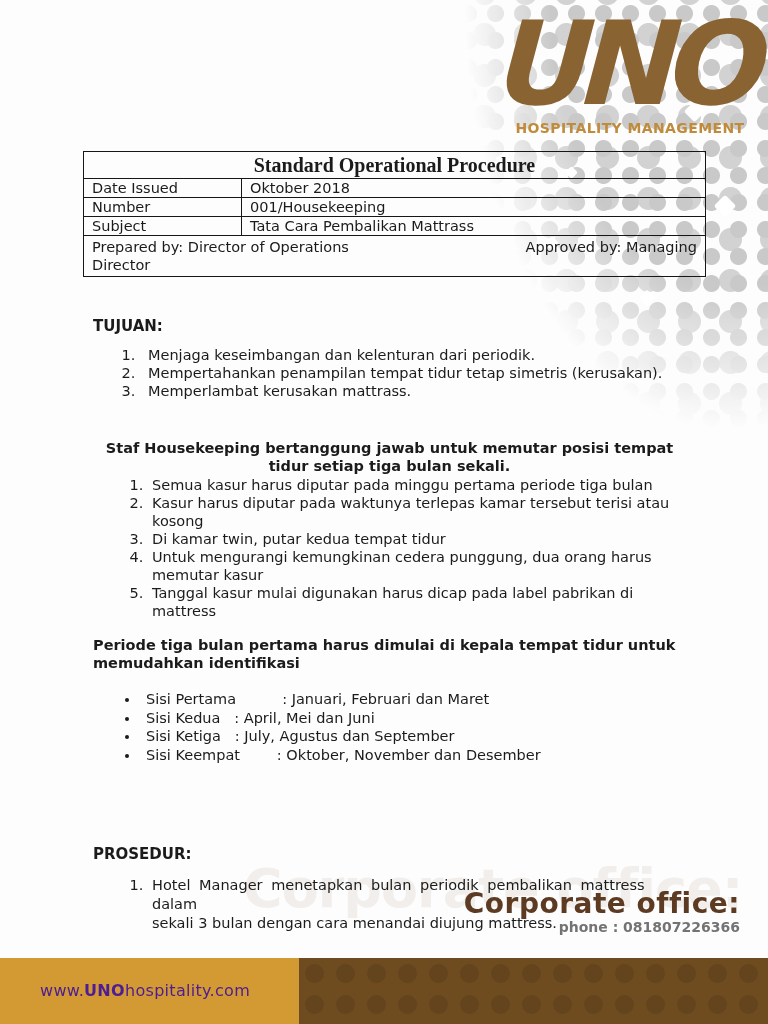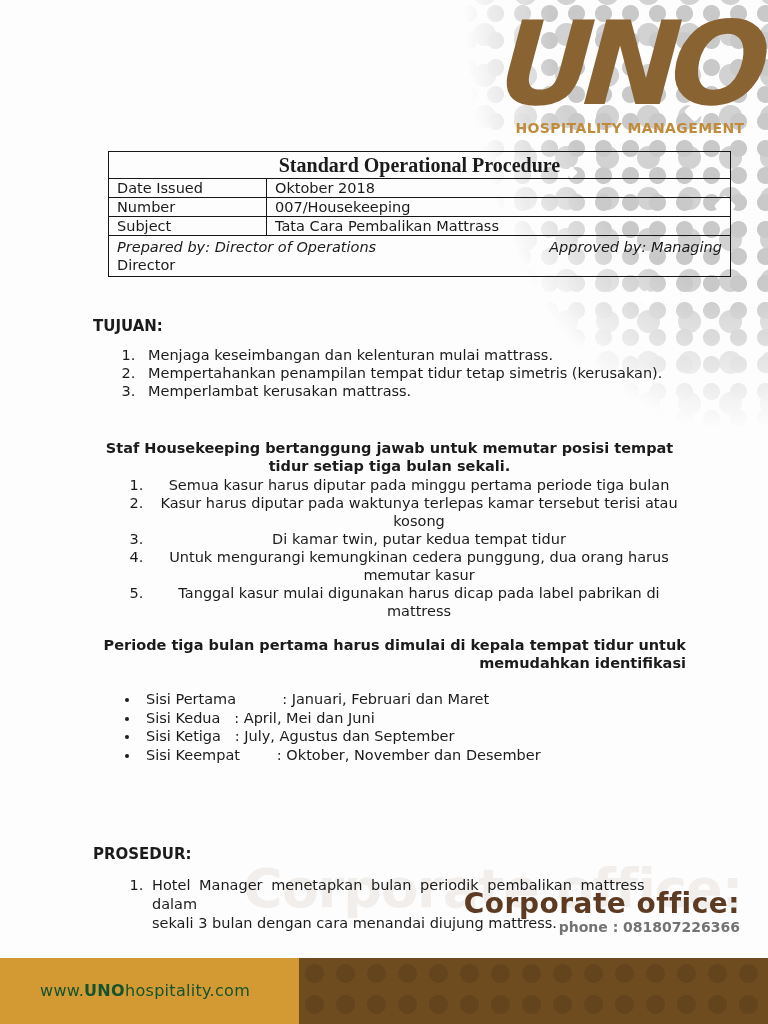--- a/index.html
+++ b/index.html
@@ -26,47 +26,47 @@
   .logo-uno{
     font-family:"DejaVu Sans","Liberation Sans",sans-serif;
     font-weight:bold; font-style:italic; font-size:116px; line-height:104px;
     letter-spacing:-10px; color:#8a6332; transform:skewX(-4deg);
   }
   .logo-sub{
     margin-top:3px; font-weight:bold; font-size:14px;
     letter-spacing:.4px; color:#c08c3c; white-space:nowrap;
   }
   
-  .sop{position:absolute; left:108px; top:151px; width:623px; z-index:2;
+  .sop{position:absolute; left:83px; top:151px; width:623px; z-index:2;
        border-collapse:collapse; background:transparent;border-radius:10px;}
   .sop td{border:1.5px solid #161616; padding:0 0 0 8px; font-size:14.5px;
           background:transparent; vertical-align:middle;}
   .sop .title-cell{
     height:26px; text-align:center; padding:0;
     font-family:"Liberation Serif","DejaVu Serif",serif;
     font-weight:bold; font-size:20px;
   }
   .sop .lbl{width:149px;}
   .sop .datarow td{height:18px;}
   .sop .prepared-cell{height:37px; padding:1px 8px 2px 8px;}
-  .prep-line1{display:flex; justify-content:space-between;font-style:italic;}
+  .prep-line1{display:flex; justify-content:space-between;}
   
   .section{position:absolute; left:93px; width:593px; z-index:2;}
   .h-sec{font-weight:bold; font-size:15px; line-height:18px;}
   .pre{white-space:pre-line;}
   .prewrap{white-space:pre-wrap;}
   .bold{font-weight:bold;}
   #tujuan{top:317px;}
   #tujuan ol{margin:11px 0 0 0; padding-left:47px;}
   #tujuan li{line-height:18px; padding-left:8px;}
   #peraturan{top:425px;}
   .intro{margin-top:14px; font-weight:bold;text-align:center;}
   #peraturan ol{margin:1px 0 0 0; padding-left:55px;}
-  #peraturan ol li{line-height:18px; padding-left:4px;text-align:center;}
-  .periode{margin-top:16px; font-weight:bold;text-align:right;}
+  #peraturan ol li{line-height:18px; padding-left:4px;}
+  .periode{margin-top:16px; font-weight:bold;}
   #peraturan ul{margin:18px 0 0 0; padding-left:47px;}
   #peraturan ul li{line-height:18.5px; font-weight:normal; padding-left:6px;}
   #prosedur{top:845px;}
   #prosedur ol{margin:13px 0 0 0; padding-left:55px;}
   #prosedur ol li{line-height:19px; padding-left:4px;}
   .just1{word-spacing:4px;}
   
   .watermark{
     position:absolute; left:243px; top:880px; z-index:1; white-space:nowrap;
     font-weight:bold; font-size:54px; letter-spacing:-1px;
@@ -74,21 +74,21 @@
   }
   .office{position:absolute; right:28px; top:889px; text-align:right; z-index:2;}
   .office-h{font-weight:bold; font-size:28px; line-height:30px; color:#5d3b22; letter-spacing:.5px;}
   .office-addr{font-size:14px; line-height:17px; color:#aa7e4e; font-weight:bold; margin-top:2px;}
   .office-phone{font-size:14px; line-height:17px; color:#737373; font-weight:bold;}
   .bottombar{position:absolute; left:0; bottom:0; width:768px; height:66px; z-index:2; display:flex;}
   .bar-gold{width:299px; height:100%; background:#d39a33; display:flex; align-items:center;}
   .bar-brown{flex:1; height:100%; background:#6f4c20;
     background-image:radial-gradient(circle, rgba(0,0,0,0.10) 0 9px, transparent 10px);
     background-size:31px 31px;}
-  .site{margin-left:40px; color:#14532d; font-size:16px; letter-spacing:.3px;}
+  .site{margin-left:40px; color:#4c1d95; font-size:16px; letter-spacing:.3px;}
 </style>
 </head>
 <body>
 
 <div class="page">
 
   <div class="halftone">
     <div class="diamond" style="left:150px; top:52px;  width:11px; height:11px;"></div>
     <div class="diamond" style="left:232px; top:104px; width:15px; height:15px;"></div>
     <div class="diamond" style="left:112px; top:168px; width:9px;  height:9px;"></div>
@@ -107,42 +107,42 @@
     <tbody>
         <tr>
       <td class="title-cell" colspan="2">Standard Operational Procedure</td>
     </tr>
     <tr class="datarow">
       <td class="lbl">Date Issued</td>
       <td>Oktober 2018</td>
     </tr>
     <tr class="datarow">
       <td class="lbl">Number</td>
-      <td>007/Housekeeping</td>
+      <td>001/Housekeeping</td>
     </tr>
     <tr class="datarow">
       <td class="lbl">Subject</td>
       <td>Tata Cara Pembalikan Mattrass</td>
     </tr>
     <tr>
       <td class="prepared-cell" colspan="2">
         <div class="prep-line1">
           <span>Prepared by: Director of Operations</span>
           <span>Approved by: Managing</span>
         </div>
         <div>Director</div>
       </td>
     </tr>
   </tbody>
     </table>
 
   <div id="tujuan" class="section">
     <div class="h-sec">TUJUAN:</div>
     <ol>
-      <li>Menjaga keseimbangan dan kelenturan mulai mattrass.</li>
+      <li>Menjaga keseimbangan dan kelenturan dari periodik.</li>
       <li>Mempertahankan penampilan tempat tidur tetap simetris (kerusakan).</li>
       <li>Memperlambat kerusakan mattrass.</li>
     </ol>
   </div>
 
   <div id="peraturan" class="section">
     <div class="intro pre">Staf Housekeeping bertanggung jawab untuk memutar posisi tempat
 tidur setiap tiga bulan sekali.</div>
     <ol>
       <li class="pre">Semua kasur harus diputar pada minggu pertama periode tiga bulan</li>

